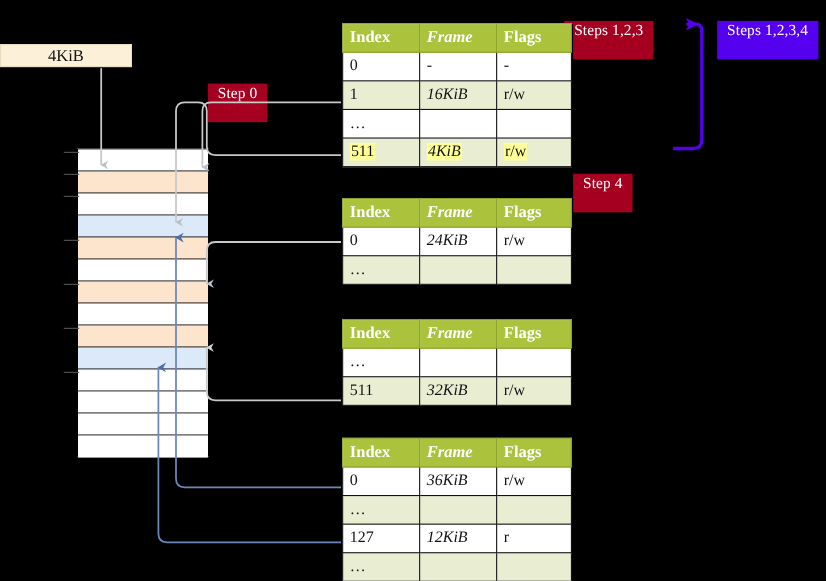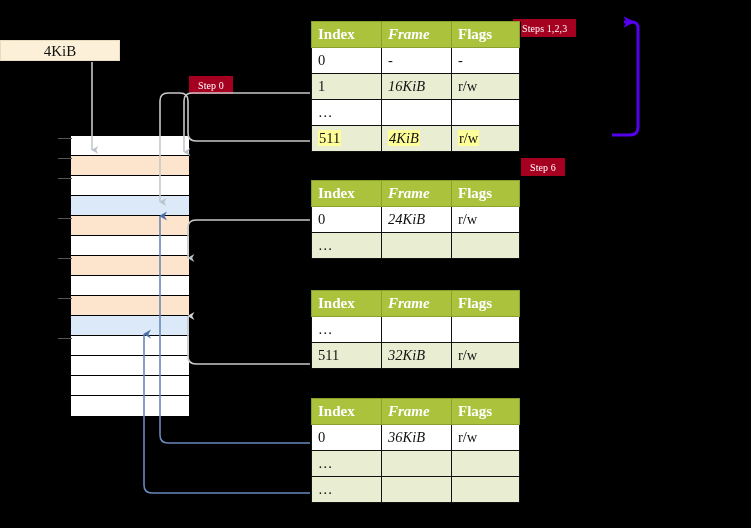--- a/index.html
+++ b/index.html
@@ -13,23 +13,23 @@
     height: 528px;
     background: #000000;
     overflow: hidden;
     font-family: "Liberation Serif", serif;
   }
 
   
   .badge {
     position: absolute;
     font-family: "Liberation Serif", serif;
-    font-size: 10px;
+    font-size: 14px;
     color: #ffffff;
-    padding: 2px 9px 0 9px;
+    padding: 2px 9px 17px 9px;
     white-space: nowrap;
     line-height: 16px;
     letter-spacing: 0.1px;
   }
   .badge-red   { background: #a60021; }
   .badge-blue  { background: #5500ee; }
 
   
   .sizebox {
     position: absolute;
@@ -124,23 +124,26 @@
   </div>
 
   <div class="badge badge-red" style="left:189px; top:41px;margin-top:35px;">
     <span>Step 0</span>
   </div>
 
   <div class="badge badge-red" style="left:513px; top:19px;">
     <span>Steps 1,2,3</span>
   </div>
 
+  <div class="badge badge-blue" style="left:652px; top:19px;">
+    <span>Steps 1,2,3,4</span>
+  </div>
 
   <div class="badge badge-red" style="left:521px; top:158px;">
-    <span>Step 6</span>
+    <span>Step 4</span>
   </div>
 
   <div class="memcol" style="left:70px; top:135px; width:120px; height:280px;" id="memcol">
       <div class="memrow m-white" style="height: 20px;"></div>
       <div class="memrow m-orange" style="height: 20px;"></div>
       <div class="memrow m-white" style="height: 20px;"></div>
       <div class="memrow m-blue" style="height: 20px;"></div>
       <div class="memrow m-orange" style="height: 20px;"></div>
       <div class="memrow m-white" style="height: 20px;"></div>
       <div class="memrow m-orange" style="height: 20px;"></div>
@@ -248,20 +251,25 @@
     <tbody>
         <tr>
           <td class="col-idx">0</td>
           <td class="col-frame">36KiB</td>
           <td class="col-flags">r/w</td>
         </tr>
         <tr class="alt">
           <td class="col-idx">…</td>
           <td class="col-frame"></td>
           <td class="col-flags"></td>
+        </tr>
+        <tr>
+          <td class="col-idx">127</td>
+          <td class="col-frame">12KiB</td>
+          <td class="col-flags">r</td>
         </tr>
         <tr class="alt">
           <td class="col-idx">…</td>
           <td class="col-frame"></td>
           <td class="col-flags"></td>
         </tr>
       </tbody>
   </table>
 
   <svg id="wires" viewBox="0 0 751 528" xmlns="http://www.w3.org/2000/svg">

